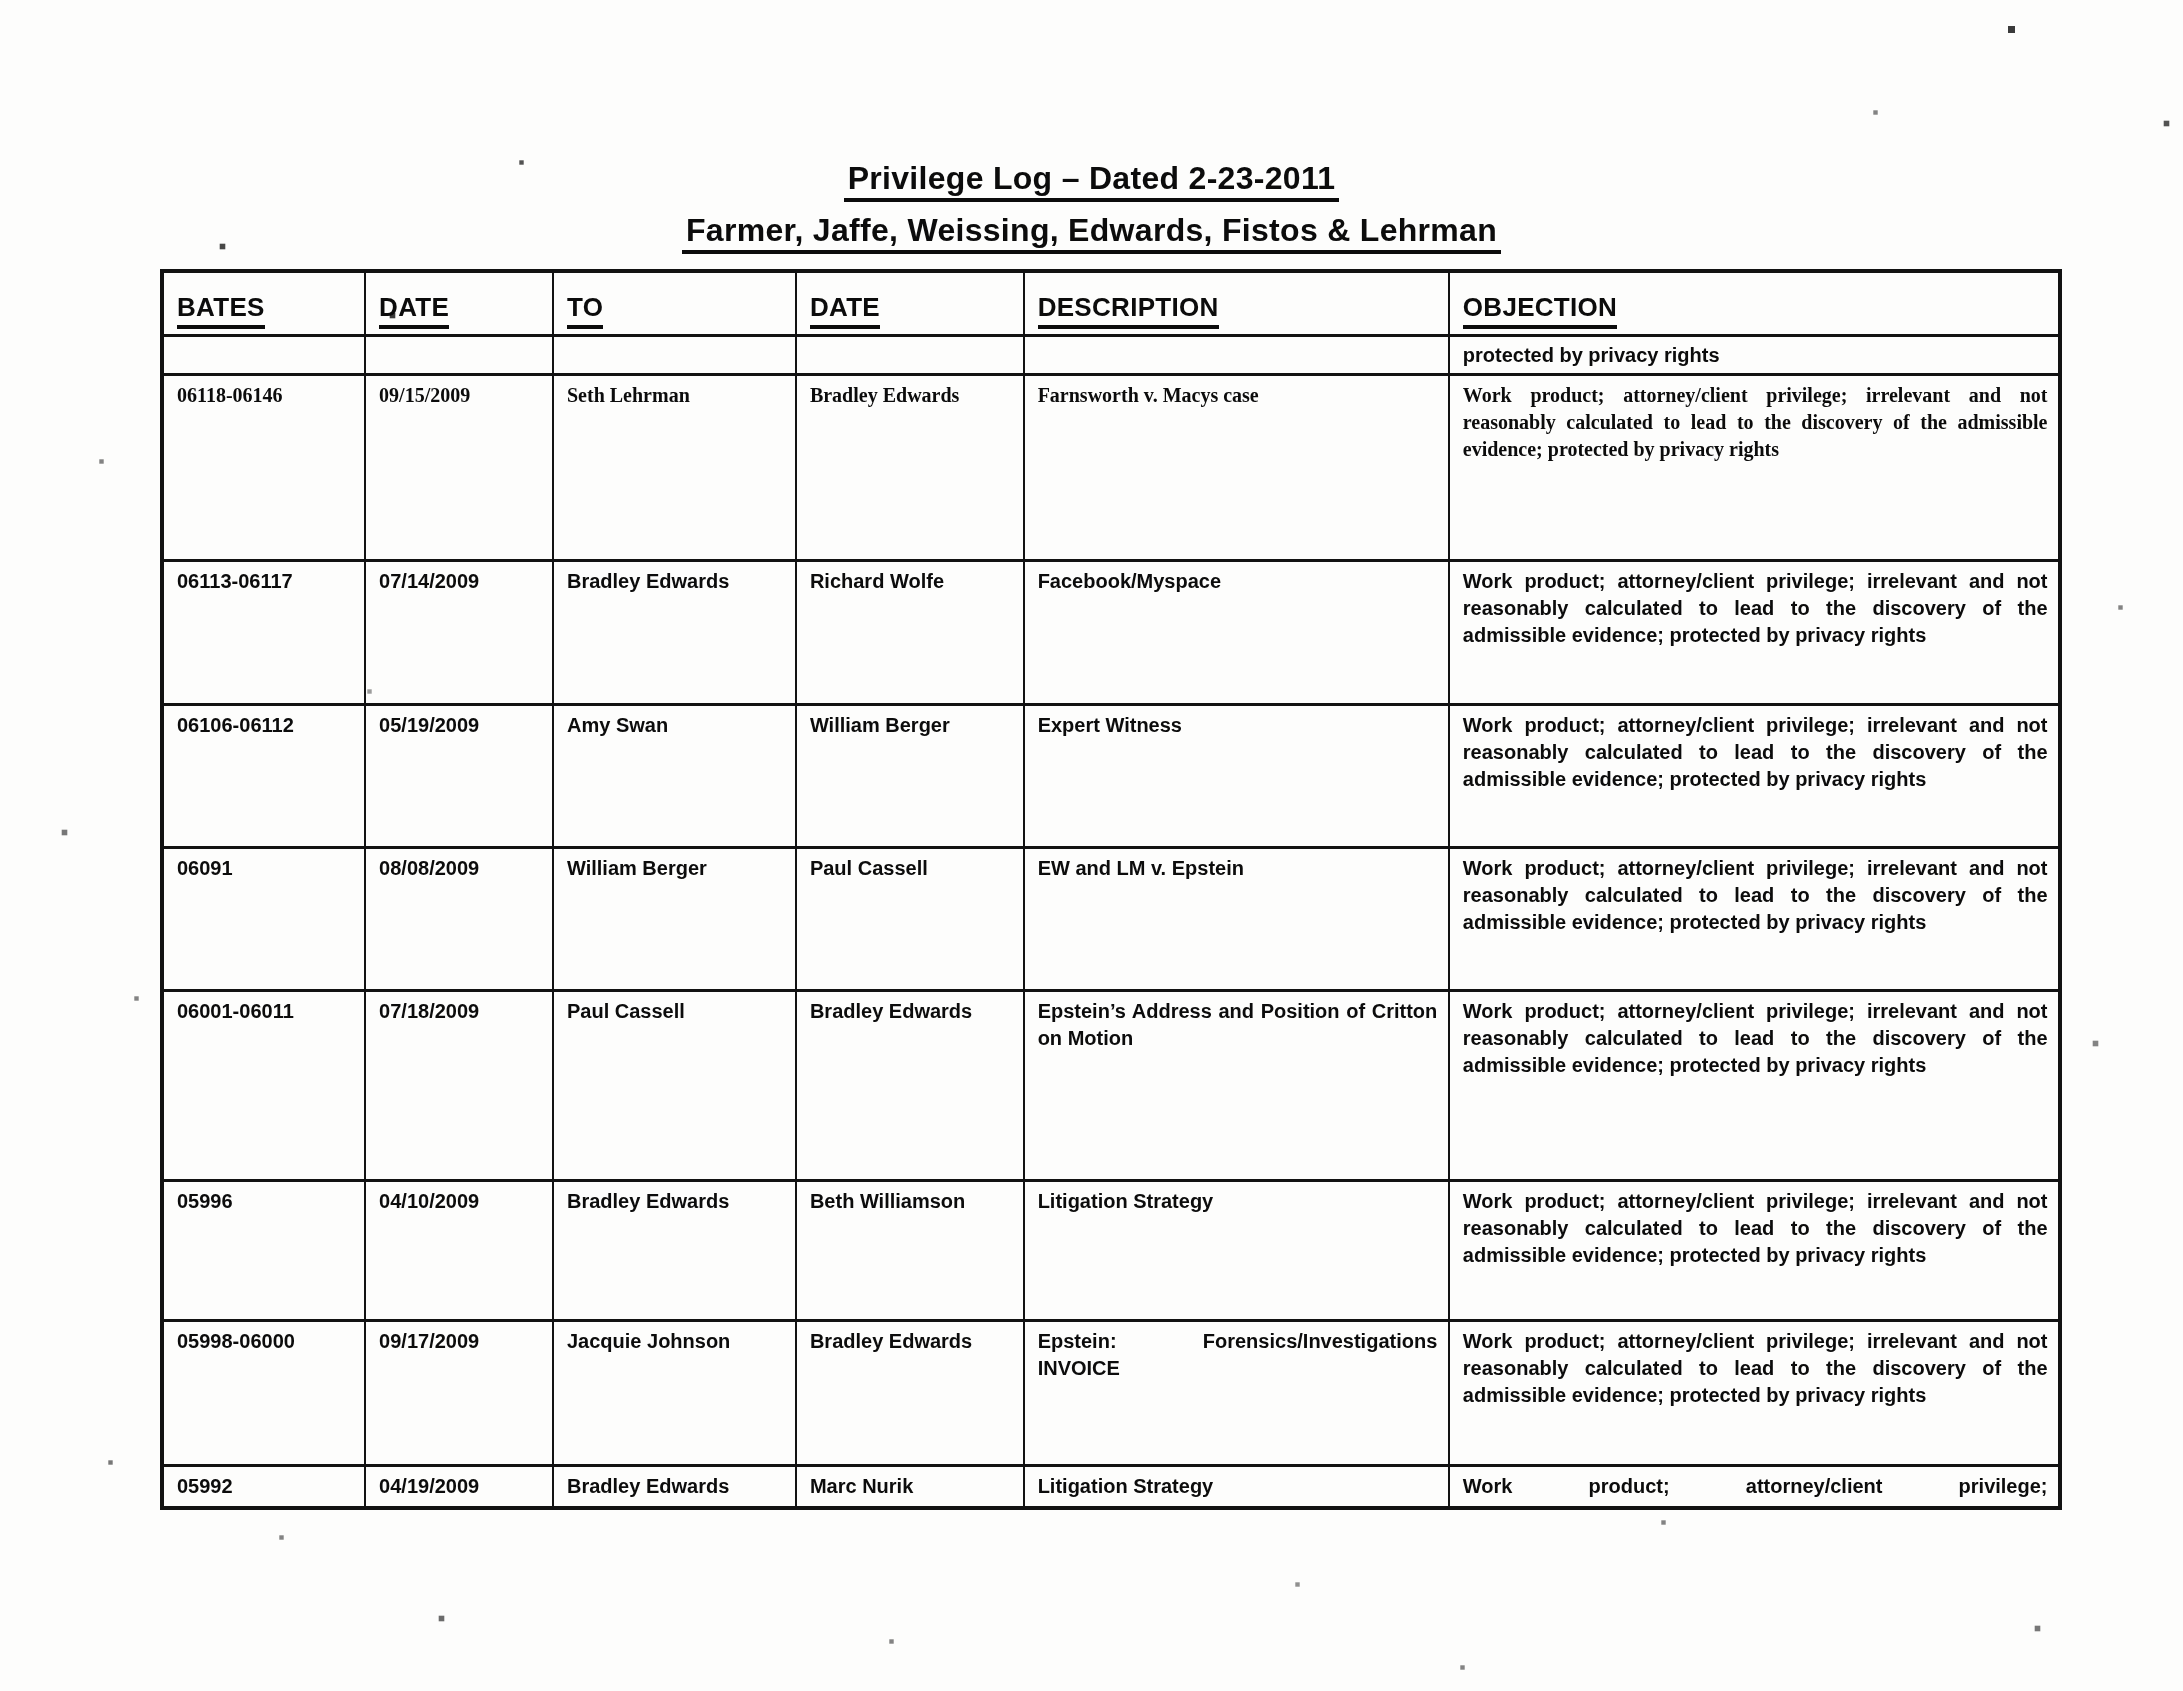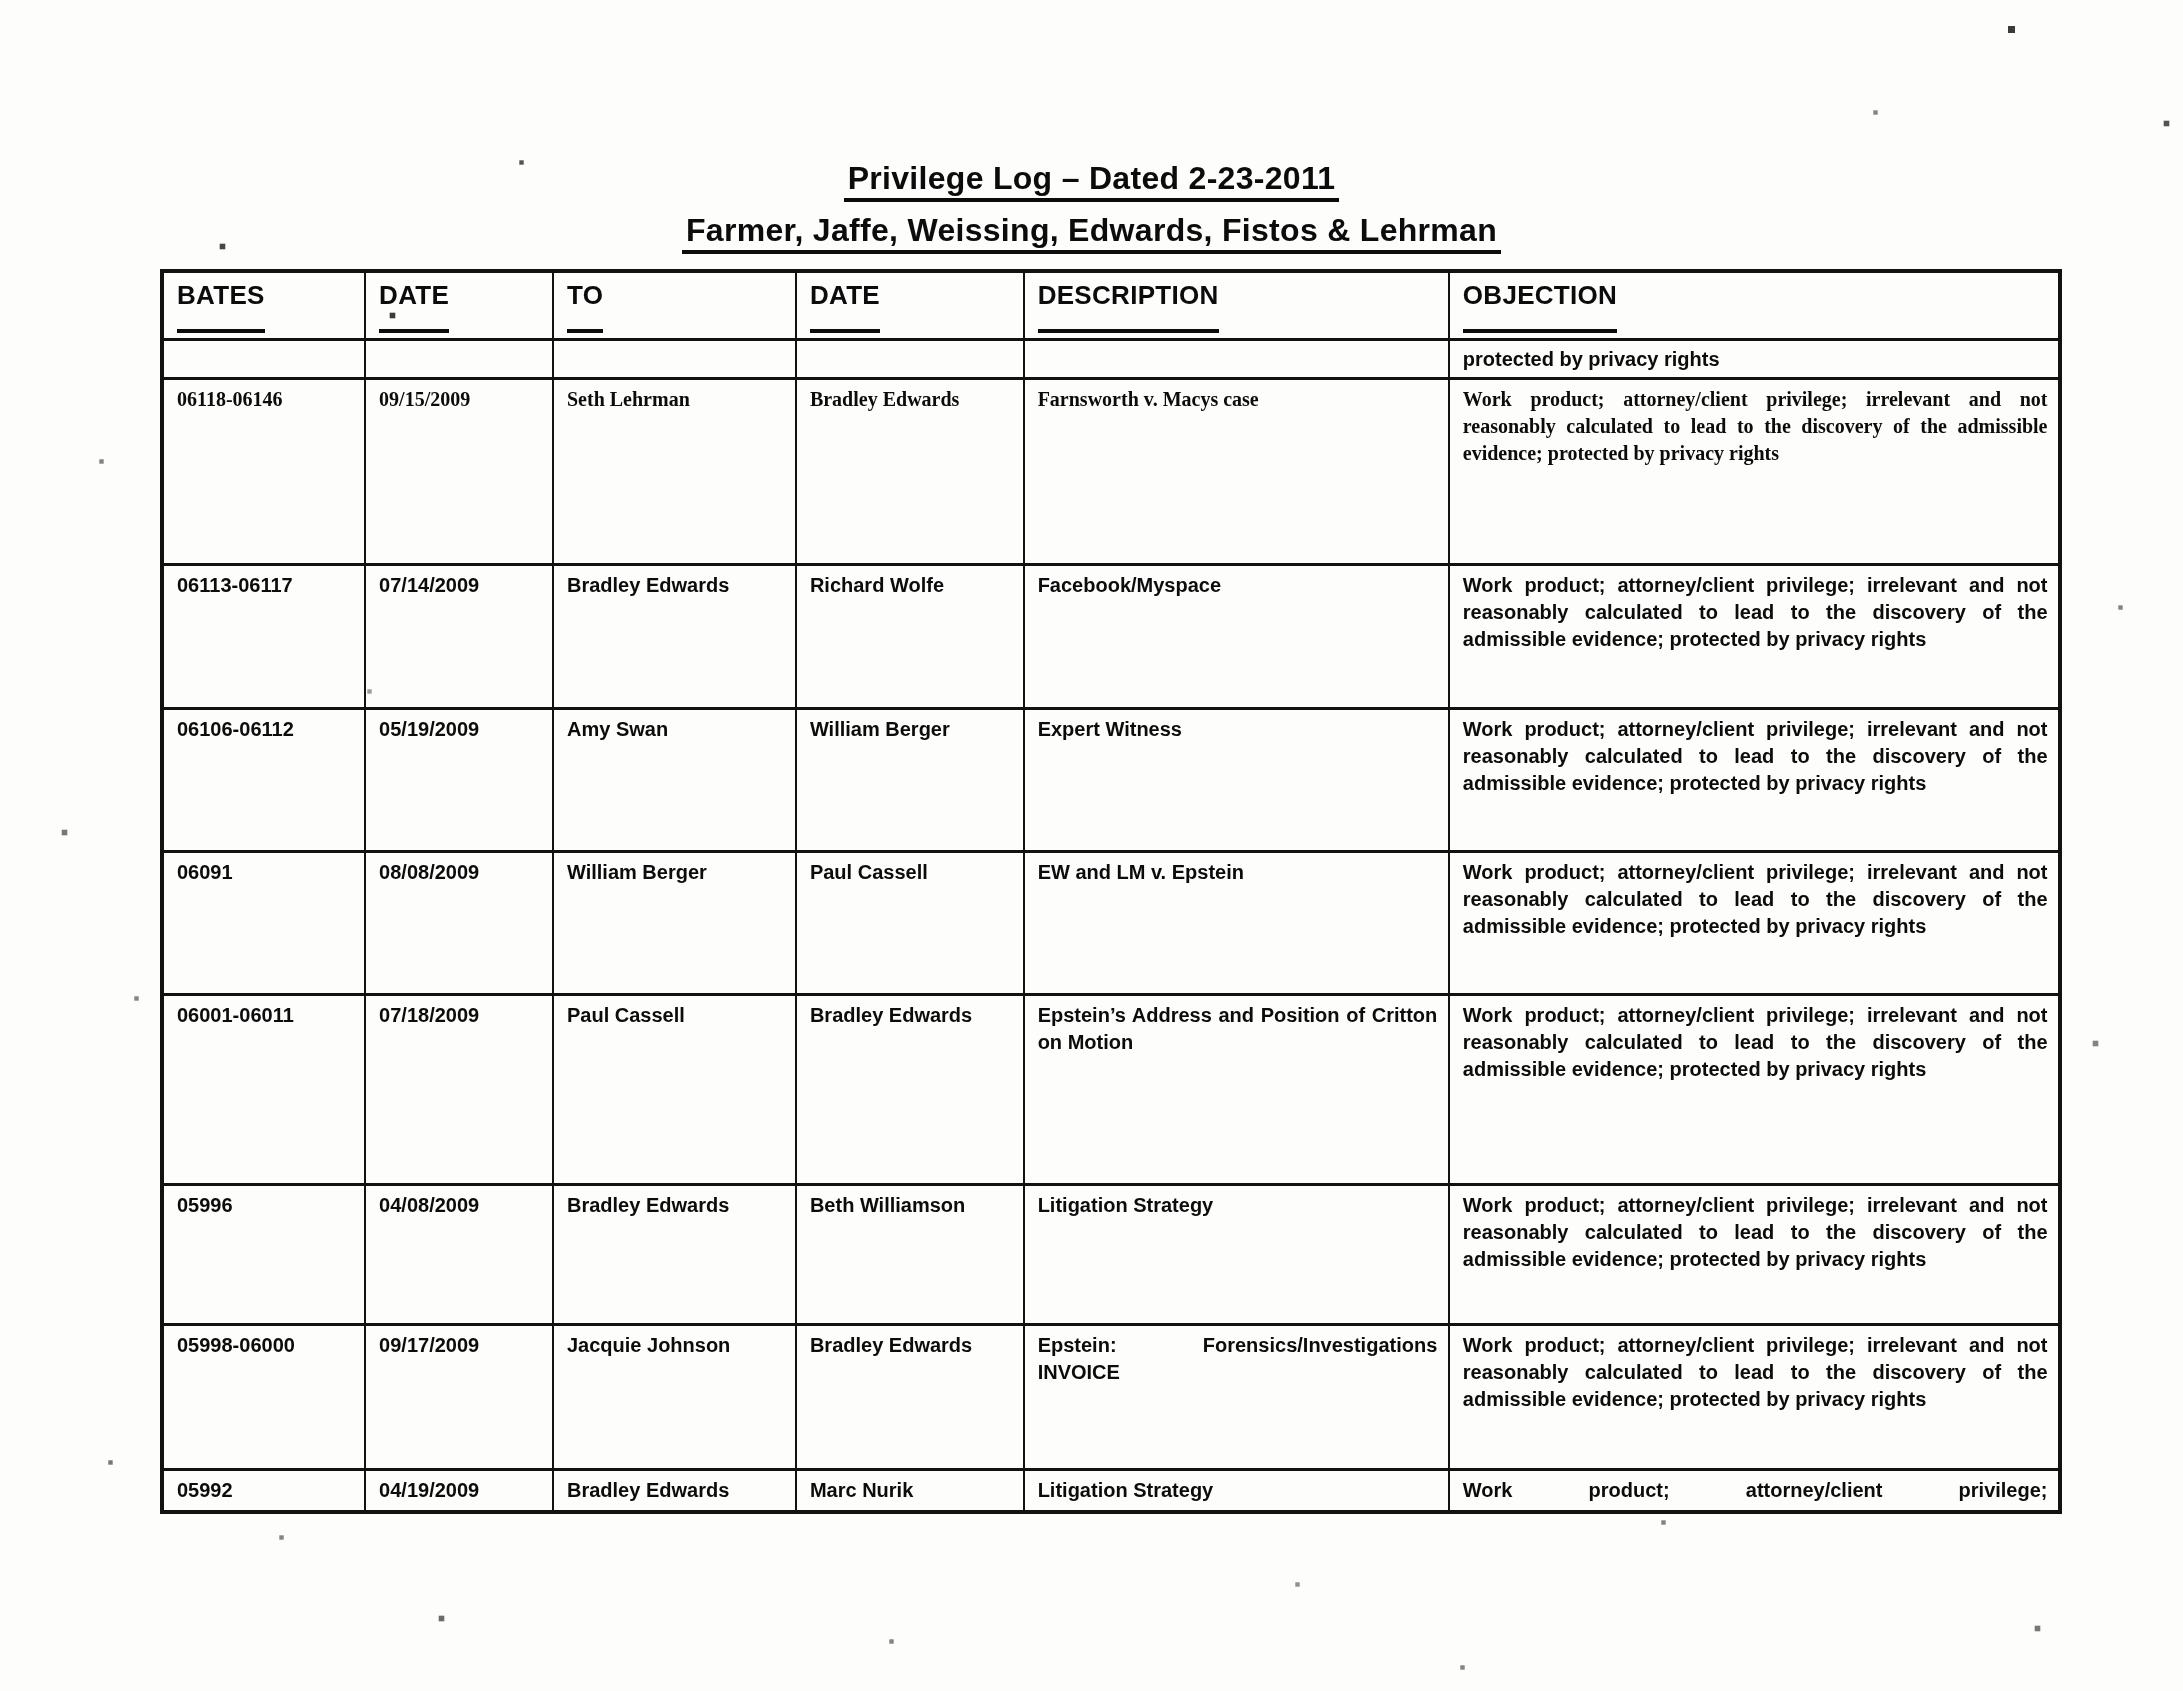--- a/index.html
+++ b/index.html
@@ -58,22 +58,23 @@
     font-weight: bold;
     text-align: left;
     vertical-align: middle;
     padding: 6.6px 5.3px 5.3px 13px;
     height: 42px;
     box-sizing: border-box;
   }
   th .hdr {
     display: inline-block;
     border-bottom: 4px solid #0c0c0c;
-    padding-bottom: 18px;
+    padding-bottom: 2px;
     letter-spacing: 0.3px;
+    margin-top: 12px;
   }
   td {
     font-size: 20px;
     font-weight: bold;
     line-height: 1.36;
     vertical-align: top;
     text-align: justify;
     padding: 5.3px 10.5px 4px 13px;
     box-sizing: border-box;
     overflow: hidden;
@@ -215,21 +216,21 @@
         <tr>
           <td class="col-bates">06001-06011</td>
           <td class="col-date">07/18/2009</td>
           <td class="col-to">Paul Cassell</td>
           <td class="col-from">Bradley Edwards</td>
           <td class="col-description">Epstein’s Address and Position of Critton on Motion</td>
           <td class="col-objection">Work product; attorney/client privilege; irrelevant and not reasonably calculated to lead to the discovery of the admissible evidence; protected by privacy rights</td>
         </tr>
         <tr>
           <td class="col-bates">05996</td>
-          <td class="col-date">04/08/2009</td>
+          <td class="col-date">04/10/2009</td>
           <td class="col-to">Bradley Edwards</td>
           <td class="col-from">Beth Williamson</td>
           <td class="col-description">Litigation Strategy</td>
           <td class="col-objection">Work product; attorney/client privilege; irrelevant and not reasonably calculated to lead to the discovery of the admissible evidence; protected by privacy rights</td>
         </tr>
         <tr>
           <td class="col-bates">05998-06000</td>
           <td class="col-date">09/17/2009</td>
           <td class="col-to">Jacquie Johnson</td>
           <td class="col-from">Bradley Edwards</td>

